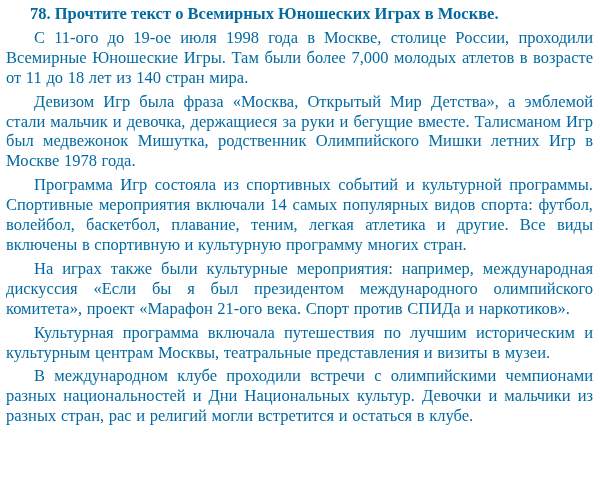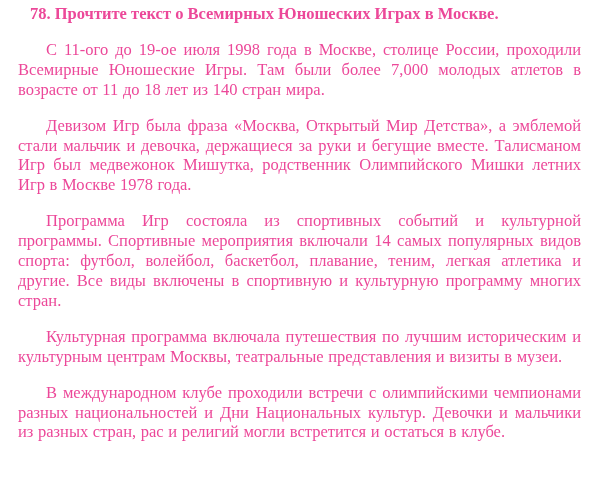--- a/index.html
+++ b/index.html
@@ -11,42 +11,43 @@
     height: 481px;
     background: #ffffff;
     overflow: hidden;
   }
   .page {
     box-sizing: border-box;
     width: 607px;
     height: 481px;
     padding: 4px 10px 0 2px;
     font-family: "Liberation Serif", "DejaVu Serif", serif;
-    color: #ec4899;
+    color: #0369a1;
     font-size: 16.5px;
     line-height: 19.9px;
   }
   .heading {
     margin: 0;
     font-size: 16.5px;
     font-weight: bold;
     text-indent: 28px;
     line-height: 19.9px;
     text-align: left;
   }
   .para {
-    margin: 16px;
+    margin: 4px;
     text-align: justify;
     text-indent: 28px;
     word-spacing: 0.5px;
   }
 </style>
 </head>
 <body>
 
 <div class="page">
   <p class="heading">78. Прочтите текст о Всемирных Юношеских Играх в Москве.</p>
   <p class="para">С 11-ого до 19-ое июля 1998 года в Москве, столице России, проходили Всемирные Юношеские Игры. Там были более 7,000 молодых атлетов в возрасте от 11 до 18 лет из 140 стран мира.</p>
   <p class="para">Девизом Игр была фраза «Москва, Открытый Мир Детства», а эмблемой стали мальчик и девочка, держащиеся за руки и бегущие вместе. Талисманом Игр был медвежонок Мишутка, родственник Олимпийского Мишки летних Игр в Москве 1978 года.</p>
   <p class="para">Программа Игр состояла из спортивных событий и культурной программы. Спортивные мероприятия включали 14 самых популярных видов спорта: футбол, волейбол, баскетбол, плавание, теним, легкая атлетика и другие. Все виды включены в спортивную и культурную программу многих стран.</p>
+  <p class="para">На играх также были культурные мероприятия: например, международная дискуссия «Если бы я был президентом международного олимпийского комитета», проект «Марафон 21-ого века. Спорт против СПИДа и наркотиков».</p>
   <p class="para">Культурная программа включала путешествия по лучшим историческим и культурным центрам Москвы, театральные представления и визиты в музеи.</p>
   <p class="para">В международном клубе проходили встречи с олимпийскими чемпионами разных национальностей и Дни Национальных культур. Девочки и мальчики из разных стран, рас и религий могли встретится и остаться в клубе.</p>
 </div>
 
 </body></html>

